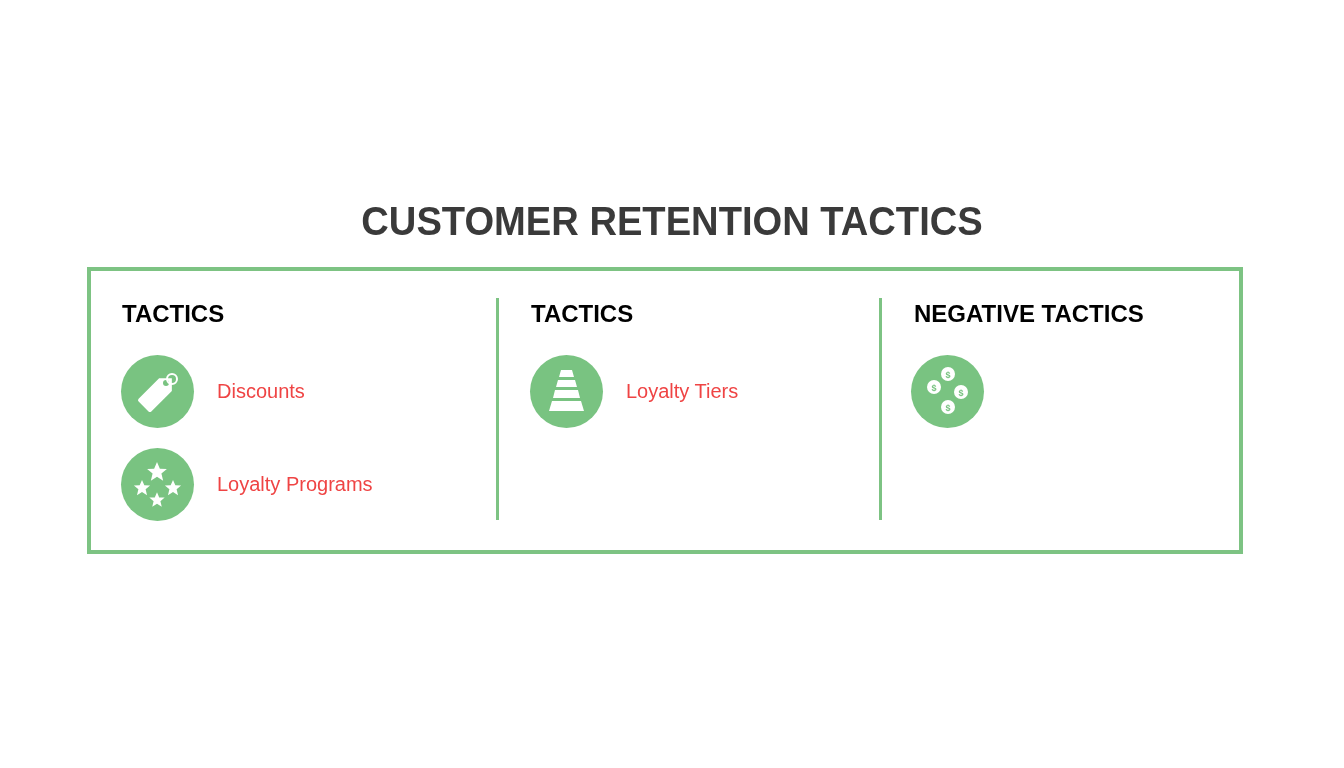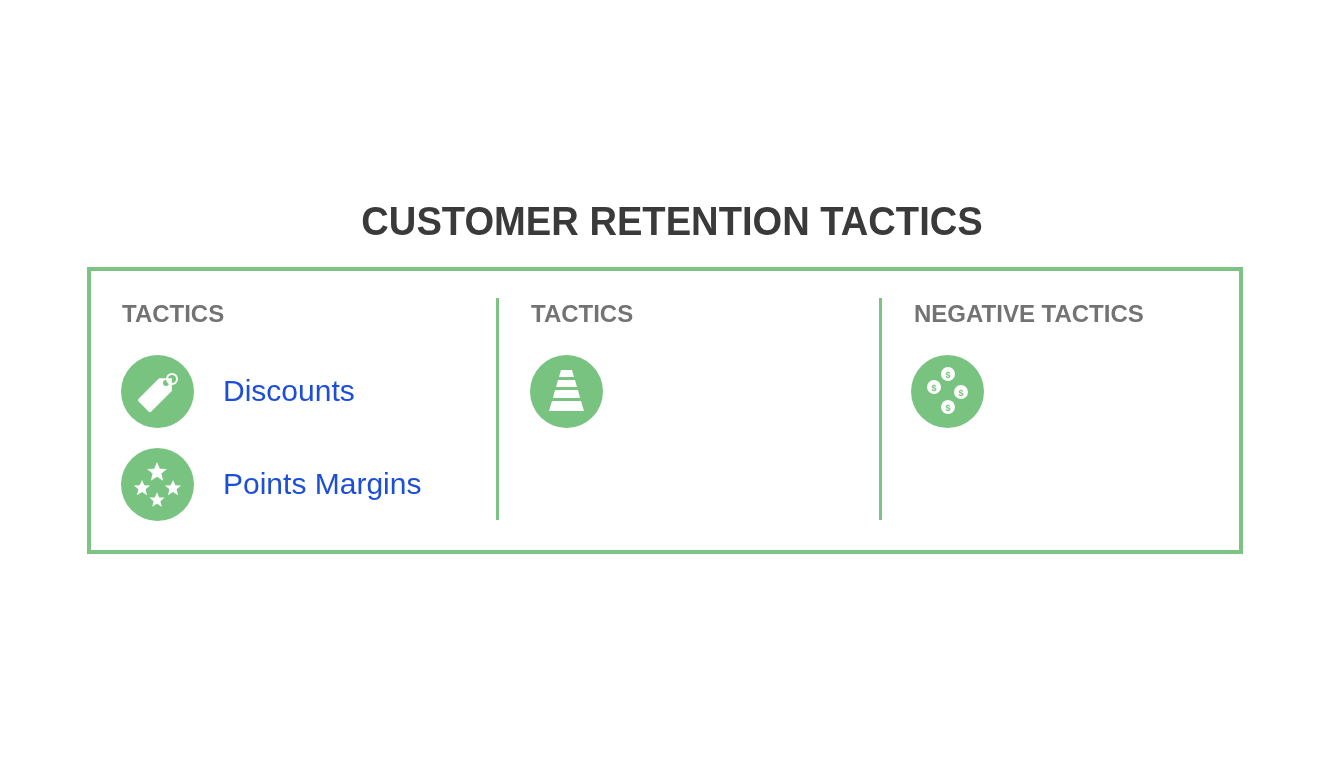--- a/index.html
+++ b/index.html
@@ -13,28 +13,28 @@
       transform: scaleX(0.93); transform-origin: center;
     }
     .frame {
       position: absolute; left: 87px; top: 267px; width: 1148px; height: 279px;
       border: 4px solid #7dc383; box-sizing: content-box;
     }
     .divider {
       position: absolute; top: 298px; width: 3px; height: 222px; background: #7dc383;
     }
     .col-head {
-      position: absolute; top: 300px; font-size: 24px; font-weight: bold; color: #737373;
+      position: absolute; top: 300px; font-size: 24px; font-weight: bold; color: #000000;
     }
     .item { position: absolute; height: 74px; display: flex; align-items: center; }
     .icon {
       width: 73px; height: 73px; border-radius: 50%; background: #79c381;
       display: flex; align-items: center; justify-content: center; flex-shrink: 0;
     }
-    .label { margin-left: 29px; font-size: 30px; color: #1d4ed8; white-space: nowrap; }
+    .label { margin-left: 23px; font-size: 20px; color: #ef4444; white-space: nowrap; }
   </style>
 </head>
 <body>
 
 <div class="title">CUSTOMER RETENTION TACTICS</div>
 
 <div class="frame"></div>
 <div class="divider" style="left:496px;"></div>
 <div class="divider" style="left:879px;"></div>
 
@@ -56,33 +56,34 @@
     <svg width="73" height="73" viewBox="0 0 73 73">
       <defs>
         <polygon id="st" points="0,-9 2.6,-3 9,-2.8 4,1.4 5.6,8 0,4.4 -5.6,8 -4,1.4 -9,-2.8 -2.6,-3" fill="#ffffff"></polygon>
       </defs>
       <use href="#st" transform="translate(36 24) scale(1.1)"></use>
       <use href="#st" transform="translate(21 40) scale(0.9)"></use>
       <use href="#st" transform="translate(52 40) scale(0.9)"></use>
       <use href="#st" transform="translate(36 52) scale(0.85)"></use>
     </svg>
   </div>
-  <span class="label">Points Margins</span>
+  <span class="label">Loyalty Programs</span>
 </div>
 
 <div class="col-head" style="left:531px;">TACTICS</div>
 <div class="item" style="left:530px; top:354px;">
   <div class="icon">
     <svg width="73" height="73" viewBox="0 0 73 73">
       <polygon points="31,15 42,15 44,22 29,22" fill="#ffffff"></polygon>
       <polygon points="28,25 45,25 47,32 26,32" fill="#ffffff"></polygon>
       <polygon points="25,35 48,35 50,43 23,43" fill="#ffffff"></polygon>
       <polygon points="22,46 51,46 54,56 19,56" fill="#ffffff"></polygon>
     </svg>
   </div>
+  <span class="label">Loyalty Tiers</span>
 </div>
 
 <div class="col-head" style="left:914px;">NEGATIVE TACTICS</div>
 <div class="item" style="left:911px; top:354px;">
   <div class="icon">
     <svg width="73" height="73" viewBox="0 0 73 73">
       <g font-family="Liberation Sans, sans-serif" font-size="9" font-weight="bold" fill="#79c381" text-anchor="middle">
         <circle cx="37" cy="19" r="7" fill="#ffffff"></circle>
           <text x="37" y="22.5">$</text>
         <circle cx="23" cy="32" r="7" fill="#ffffff"></circle>

